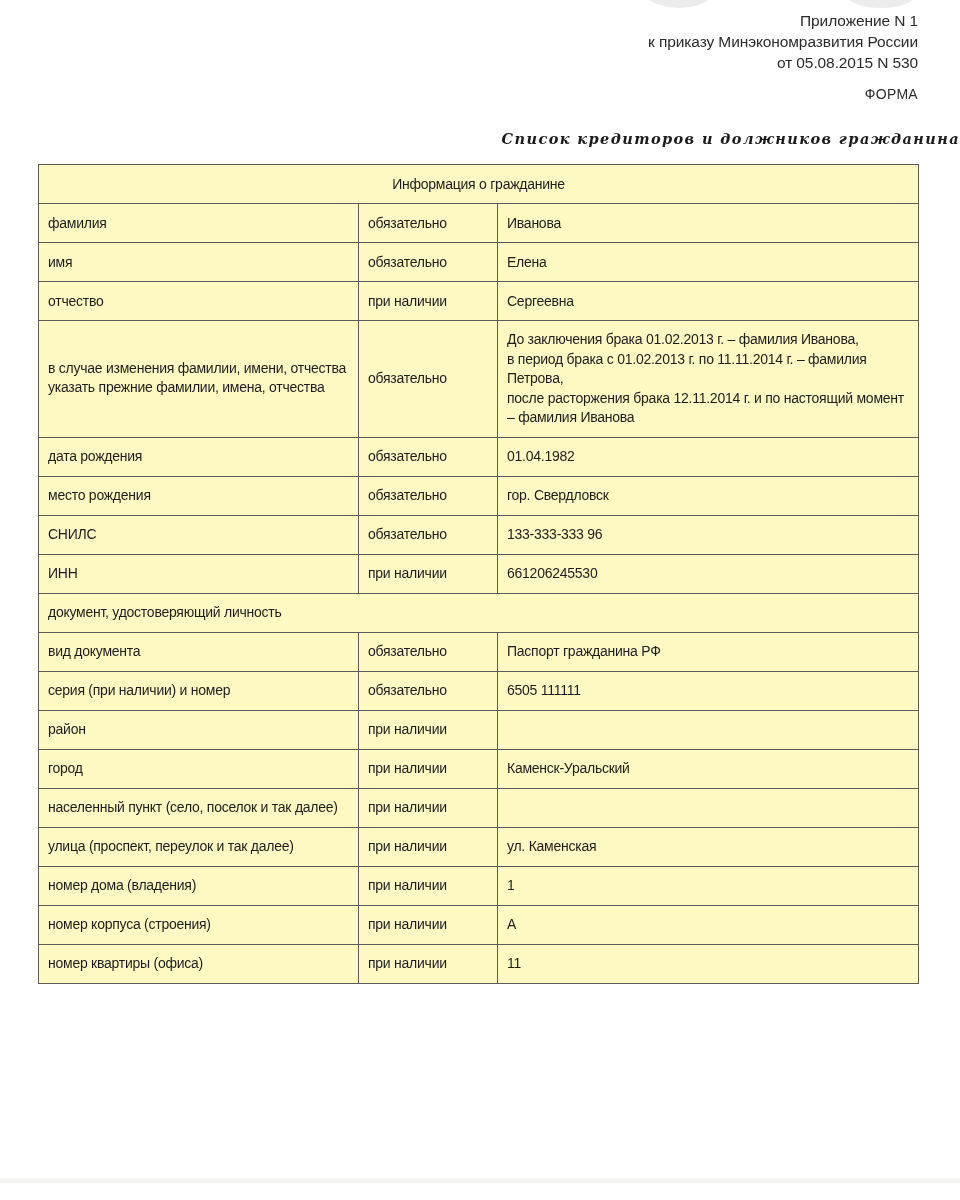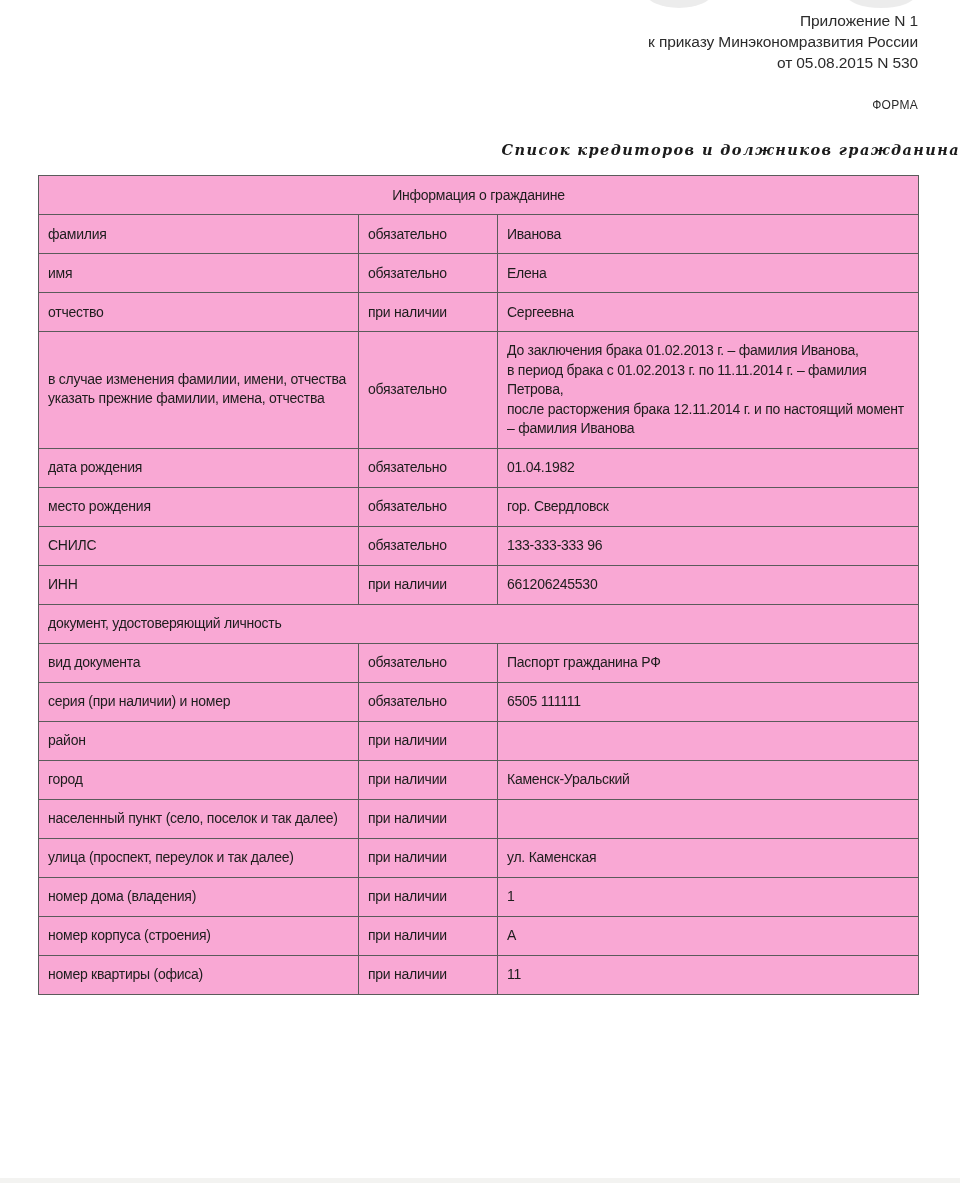--- a/index.html
+++ b/index.html
@@ -52,22 +52,22 @@
   }
   .doc-header .hdr-line {
     font-size: 15.5px;
     line-height: 21px;
     letter-spacing: -0.1px;
     color: #2b2b2b;
     white-space: nowrap;
     text-align: right;
   }
   .doc-header .form-word {
-    margin-top: 22px;
-    font-size: 12px;
+    margin-top: 11px;
+    font-size: 14px;
     line-height: 20px;
     letter-spacing: .3px;
     color: #2b2b2b;
   }
 
   
   .doc-title {
     position: relative;
     z-index: 1;
     margin: 26px 0 0 0;
@@ -85,21 +85,21 @@
   .table-wrap {
     position: relative;
     z-index: 1;
     margin: 17px 0 0 38px;
     width: 880px;
   }
   table.form-table {
     width: 880px;
     border-collapse: collapse;
     table-layout: fixed;
-    background: #f9a8d4;
+    background: #fef9c3;
   }
   table.form-table td {
     border: 1.6px solid #5b5b5b;
     vertical-align: middle;
     padding: 8px 9px 9px 9px;
     font-size: 14px;
     line-height: 18px;
     letter-spacing: -0.25px;
     color: #1d1d1d;
     height: 39px;

